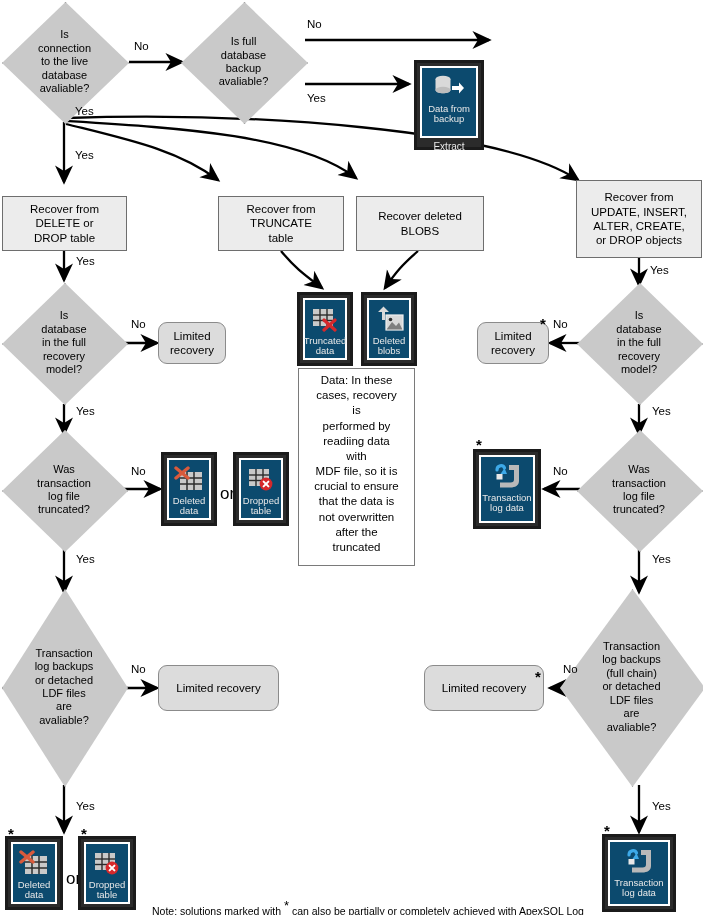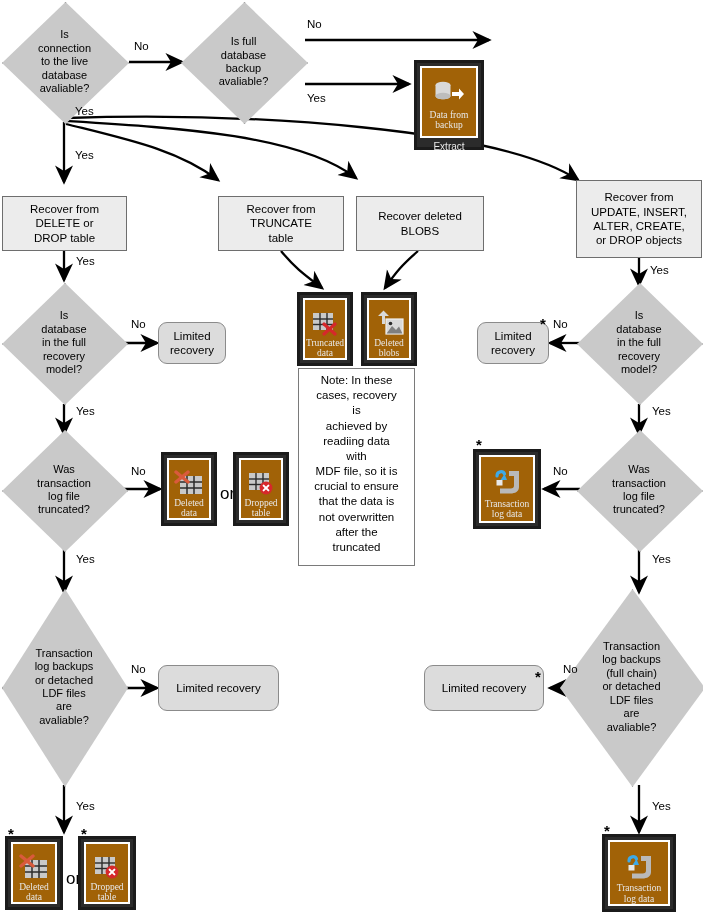--- a/index.html
+++ b/index.html
@@ -93,28 +93,27 @@
     position: absolute;
     background: #2b2b2b;
     border: 3px solid #1b1b1b;
     box-sizing: border-box;
     padding: 3px;
   }
   .icontile .inner {
     width: 100%;
     height: 100%;
     border: 2px solid #ffffff;
-    background: #a16207;
+    background: #0c4a6e;
     box-sizing: border-box;
     display: flex;
     flex-direction: column;
     align-items: center;
     justify-content: flex-start;
-    padding-top: 10px;
-    font-family: Liberation Serif, serif;
+    padding-top: 4px;
   }
   .icontile .glyph {
     width: 34px;
     height: 30px;
     display: flex;
     align-items: center;
     justify-content: center;
   }
   .icontile .cap {
     color: #e8e8e8;
@@ -482,24 +481,24 @@
           <path d="M13.6,23.4 L19,16 L23,20 L26,16.5 L29.4,23.4 Z" fill="#7f7f7f"></path>
         </svg>
       </div>
       <div class="cap" style="white-space:pre-line;">Deleted
 blobs</div>
     </div>
   </div>
 
   <div class="notebox" style="left:298px; top:368px; width:117px; height:198px;">
     <div id="note-lines">
-        <div>Note: In these</div>
+        <div>Data: In these</div>
         <div>cases, recovery</div>
         <div>is</div>
-        <div>achieved by</div>
+        <div>performed by</div>
         <div>readiing data</div>
         <div>with</div>
         <div>MDF file, so it is</div>
         <div>crucial to ensure</div>
         <div>that the data is</div>
         <div>not overwritten</div>
         <div>after the</div>
         <div>truncated</div>
       </div>
   </div>
@@ -579,14 +578,19 @@
           <path d="M13.5,6 L9.5,12 L16,12 Z" fill="#3da9e8"></path>
           <rect x="5.5" y="12" width="6" height="5.5" fill="#e8e8e8"></rect>
           <path d="M18,3 L28,3 L28,19 C28,23.5 24,25.5 19.5,25.5 L9,25.5 L9,20.5 L19.5,20.5 C22,20.5 23,19.5 23,17.5 L23,8 L18,8 Z" fill="#b9b9b9"></path>
         </svg>
       </div>
       <div class="cap" style="white-space:pre-line;">Transaction
 log data</div>
     </div>
   </div>
 
+  <div class="footnote" style="left:152px; top:898px;">
+    <span>Note: solutions marked with</span>
+    <span class="st">*</span>
+    <span>can also be partially or completely achieved with ApexSQL Log</span>
+  </div>
 
 </div>
 
 </body></html>

